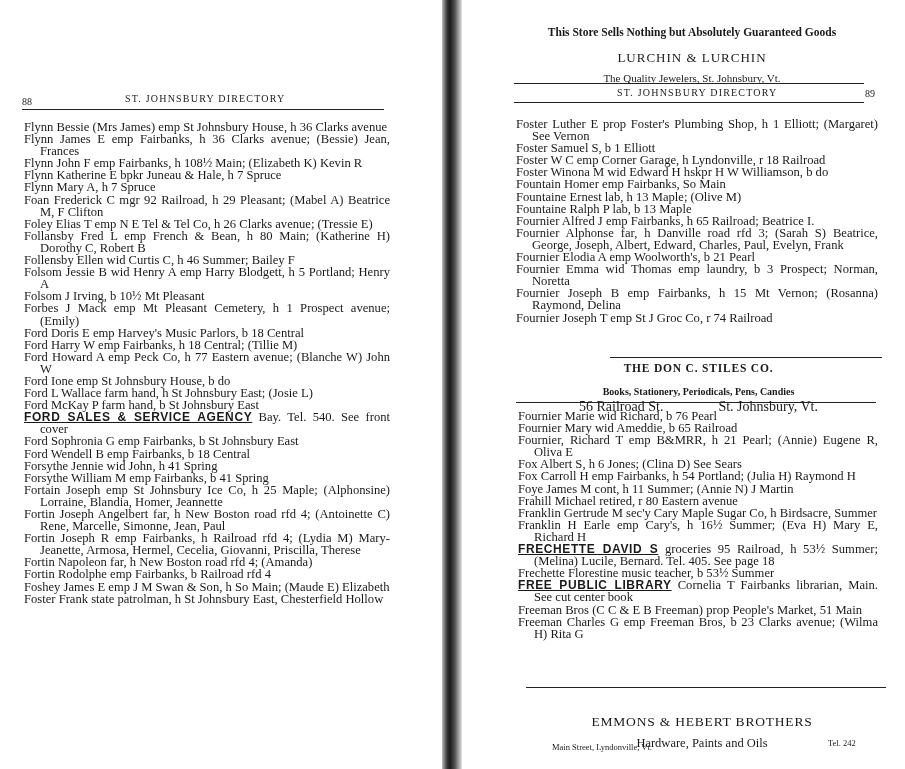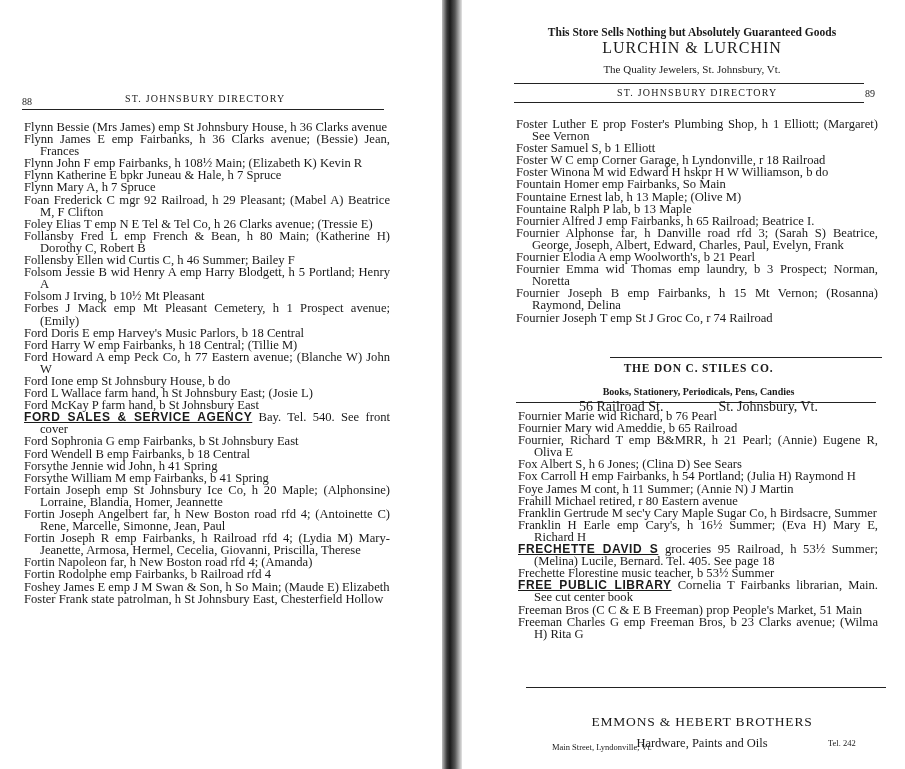--- a/index.html
+++ b/index.html
@@ -53,36 +53,36 @@
       <p class="entry"><span>Ford Harry W emp Fairbanks, h 18 Central; (Tillie M)</span></p>
       <p class="entry"><span>Ford Howard A emp Peck Co, h 77 Eastern avenue; (Blanche W) John W</span></p>
       <p class="entry"><span>Ford Ione emp St Johnsbury House, b do</span></p>
       <p class="entry"><span>Ford L Wallace farm hand, h St Johnsbury East; (Josie L)</span></p>
       <p class="entry"><span>Ford McKay P farm hand, b St Johnsbury East</span></p>
       <p class="entry"><b>FORD SALES &amp; SERVICE AGENCY</b><span> Bay. Tel. 540. See front cover</span></p>
       <p class="entry"><span>Ford Sophronia G emp Fairbanks, b St Johnsbury East</span></p>
       <p class="entry"><span>Ford Wendell B emp Fairbanks, b 18 Central</span></p>
       <p class="entry"><span>Forsythe Jennie wid John, h 41 Spring</span></p>
       <p class="entry"><span>Forsythe William M emp Fairbanks, b 41 Spring</span></p>
-      <p class="entry"><span>Fortain Joseph emp St Johnsbury Ice Co, h 20 Maple; (Alphonsine) Lorraine, Blandia, Homer, Jeannette</span></p>
+      <p class="entry"><span>Fortain Joseph emp St Johnsbury Ice Co, h 25 Maple; (Alphonsine) Lorraine, Blandia, Homer, Jeannette</span></p>
       <p class="entry"><span>Fortin Joseph Angelbert far, h New Boston road rfd 4; (Antoinette C) Rene, Marcelle, Simonne, Jean, Paul</span></p>
       <p class="entry"><span>Fortin Joseph R emp Fairbanks, h Railroad rfd 4; (Lydia M) Mary-Jeanette, Armosa, Hermel, Cecelia, Giovanni, Priscilla, Therese</span></p>
       <p class="entry"><span>Fortin Napoleon far, h New Boston road rfd 4; (Amanda)</span></p>
       <p class="entry"><span>Fortin Rodolphe emp Fairbanks, b Railroad rfd 4</span></p>
       <p class="entry"><span>Foshey James E emp J M Swan &amp; Son, h So Main; (Maude E) Elizabeth</span></p>
       <p class="entry"><span>Foster Frank state patrolman, h St Johnsbury East, Chesterfield Hollow</span></p>
     </div>
 </div>
 
 <div class="gutter"></div>
 
 <div class="page page-right">
   <div class="ad" style="left:40px; top:26px; width:380px;">
     <span class="ad-line" style="font-weight:bold; font-size:11.5px;">This Store Sells Nothing but Absolutely Guaranteed Goods</span>
-    <span class="ad-line" style="font-size:16px; letter-spacing:1px; margin-top:1px;">LURCHIN &amp; LURCHIN</span>
+    <span class="ad-line" style="font-size:13px; letter-spacing:1px; margin-top:12px;">LURCHIN &amp; LURCHIN</span>
     <span class="ad-line" style="font-size:11px; margin-top:6px;">The Quality Jewelers, St. Johnsbury, Vt.</span>
   </div>
   <div class="rule" style="left:52px; top:83px; width:350px;"></div>
   <span class="running-head" style="left:155px; top:87px;">ST. JOHNSBURY DIRECTORY</span>
   <span class="page-num" style="left:403px; top:88px;">89</span>
   <div class="rule" style="left:52px; top:102px; width:350px;"></div>
 
   <div class="entries" id="right-entries-a" style="left:54px; top:118px; width:362px;">
       <p class="entry"><span>Foster Luther E prop Foster's Plumbing Shop, h 1 Elliott; (Margaret) See Vernon</span></p>
       <p class="entry"><span>Foster Samuel S, b 1 Elliott</span></p>

